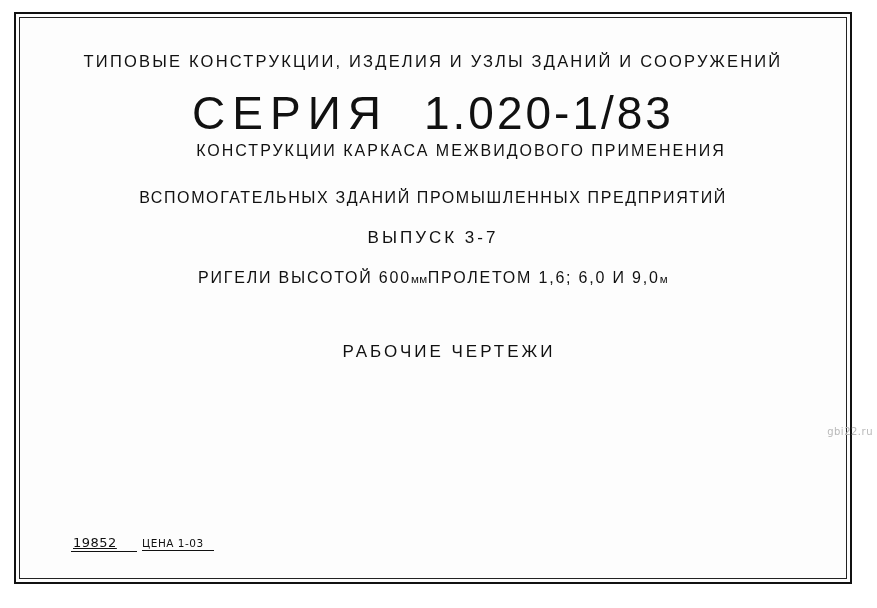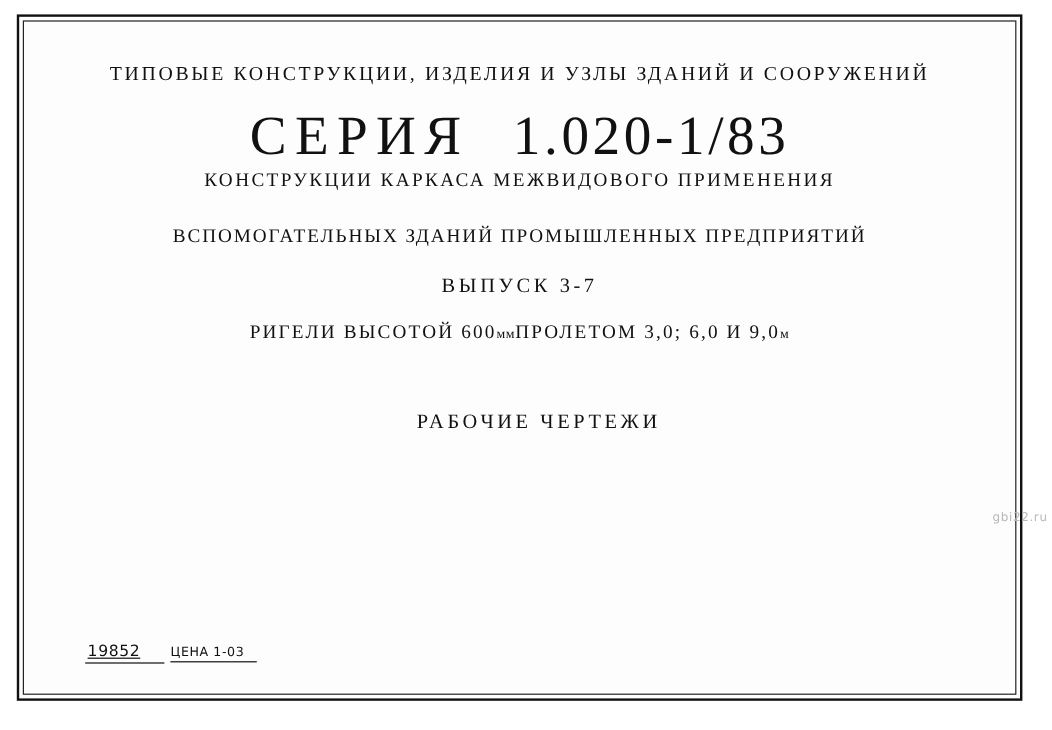--- a/index.html
+++ b/index.html
@@ -41,21 +41,21 @@
     bottom: 3px;
     border: 1px solid #222;
     pointer-events: none;
   }
 
   .txt {
     position: absolute;
     color: #111;
     white-space: nowrap;
     letter-spacing: 1.4px;
-    font-family: Liberation Serif, serif;
+    font-family: Liberation Sans, sans-serif;
     transform-origin: center center;
   }
 
   .center {
     left: 0;
     width: 100%;
     text-align: center;
     white-space: nowrap;
   }
 
@@ -73,20 +73,21 @@
     letter-spacing: 4px;
   }
   #series-line .series-word { letter-spacing: 7px; }
   #series-line .series-num { margin-left: 36px; letter-spacing: 3px; }
 
   
   #desc1 {
     top: 128px;
     font-size: 16px;
     letter-spacing: 2px;
+    padding-left: 28px;
   }
   #desc2 {
     top: 151px;
     font-size: 16px;
     letter-spacing: 1.6px;
   }
   #desc3 {
     top: 175px;
     font-size: 16px;
     letter-spacing: 1.6px;
@@ -169,21 +170,21 @@
     <div class="txt center" id="series-line">
       <span class="series-word">СЕРИЯ</span><span class="series-num">1.020-1/83</span>
     </div>
 
     <div class="txt center" id="desc1">КОНСТРУКЦИИ КАРКАСА МЕЖВИДОВОГО ПРИМЕНЕНИЯ</div>
     <div class="txt center" id="desc3">ВСПОМОГАТЕЛЬНЫХ ЗДАНИЙ ПРОМЫШЛЕННЫХ ПРЕДПРИЯТИЙ</div>
 
     <div class="txt center" id="issue">ВЫПУСК 3-7</div>
 
     <div class="txt center" id="subj1">
-      <span>РИГЕЛИ ВЫСОТОЙ 600</span><span class="small-unit">мм</span><span>ПРОЛЕТОМ 3,0; 6,0 И 9,0</span><span class="small-unit">м</span>
+      <span>РИГЕЛИ ВЫСОТОЙ 600</span><span class="small-unit">мм</span><span>ПРОЛЕТОМ 1,6; 6,0 И 9,0</span><span class="small-unit">м</span>
     </div>
 
     <div class="txt center" id="working">РАБОЧИЕ ЧЕРТЕЖИ</div>
 
     <div id="stamp">
       <div class="code">19852</div>
       <div class="price-row">ЦЕНА  1-03</div>
     </div>
 
   </div>

